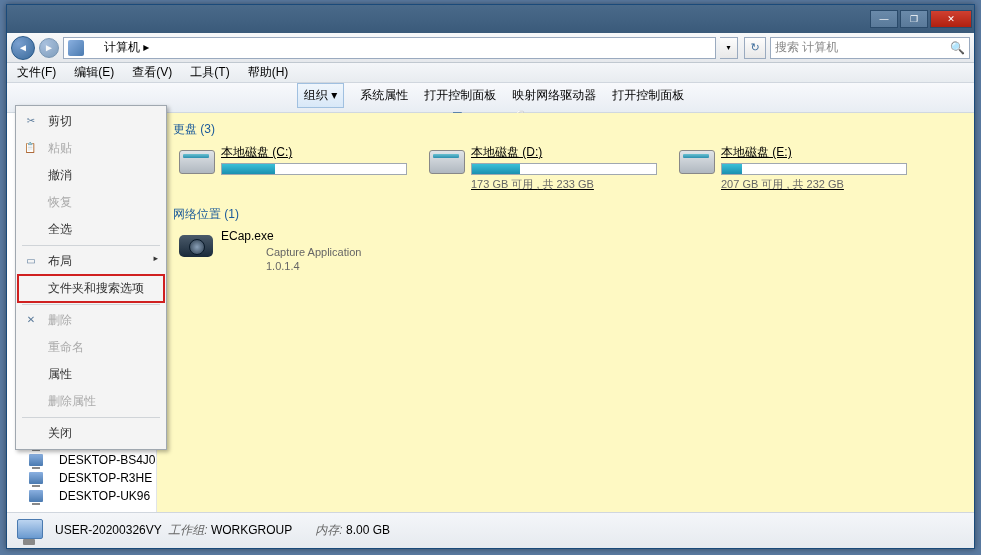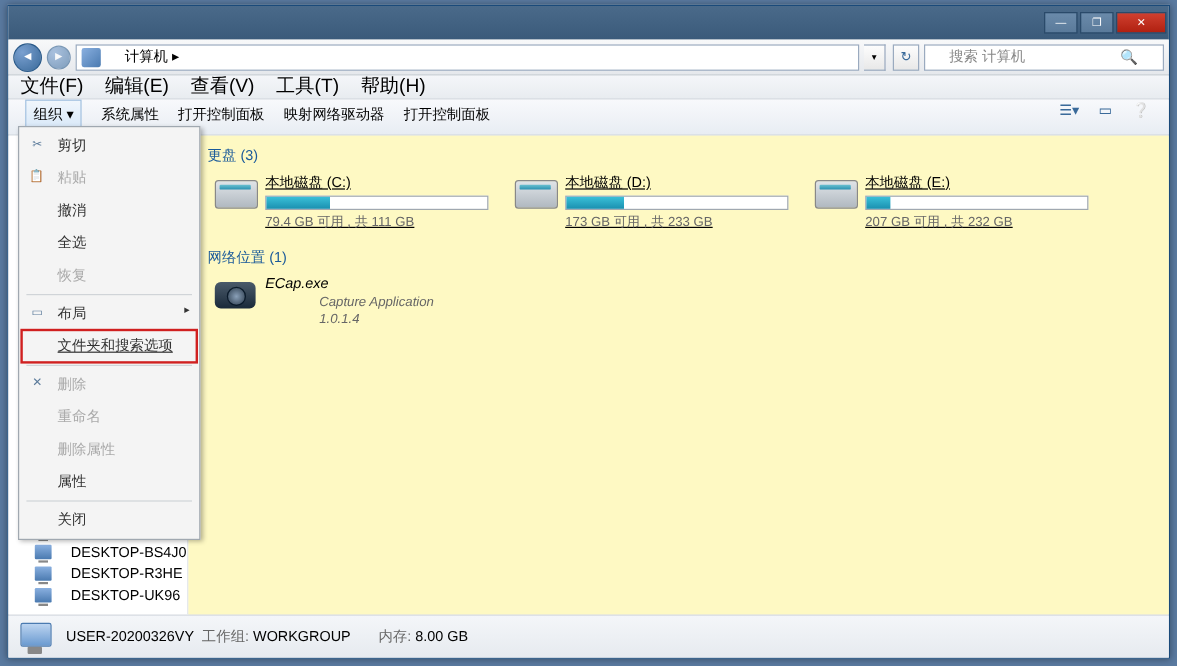--- a/index.html
+++ b/index.html
@@ -14,27 +14,27 @@
 .title-btn.max { background: linear-gradient(#6a8aaa,#5a7a9a); }
 .title-btn.close { background: linear-gradient(#d04030,#b02010); width: 42px; }
 
 .navbar { height: 30px; background: linear-gradient(#f8f9fa,#e5e8ec); display: flex; align-items: center; padding: 0 4px; gap: 4px; border-bottom: 1px solid #c0c8d0; }
 .nav-back, .nav-fwd { width: 24px; height: 24px; border-radius: 50%; background: radial-gradient(circle at 30% 30%, #7aa0d0, #3a6a9a); border: 1px solid #2a5a8a; display: flex; align-items: center; justify-content: center; color: #fff; font-size: 10px; }
 .nav-fwd { width: 20px; height: 20px; opacity: 0.6; }
 .addr-box { flex: 1; height: 22px; background: #fff; border: 1px solid #9aaabf; display: flex; align-items: center; padding: 0 4px; font-size: 12px; gap: 20px; }
 .addr-icon { width: 16px; height: 16px; background: linear-gradient(135deg,#8ab0e0,#4a7ab0); border-radius: 2px; }
 .addr-drop { width: 18px; height: 22px; border: 1px solid #9aaabf; border-left: none; background: linear-gradient(#fdfdfd,#e8e8e8); display: flex; align-items: center; justify-content: center; font-size: 8px; }
 .refresh-btn { width: 22px; height: 22px; border: 1px solid #9aaabf; background: linear-gradient(#fdfdfd,#e8e8e8); display: flex; align-items: center; justify-content: center; font-size: 11px; color: #3a6a9a; margin-left: 2px; }
-.search-box { width: 200px; height: 22px; background: #fff; border: 1px solid #9aaabf; display: flex; align-items: center; padding: 0 20px; font-size: 12px; color: #888; justify-content: space-between; }
+.search-box { width: 200px; height: 22px; background: #fff; border: 1px solid #9aaabf; display: flex; align-items: center; padding: 0 4px; font-size: 12px; color: #888; justify-content: space-between; }
 .search-glyph { color: #5a7a9a; }
 
-.menubar { height: 20px; background: linear-gradient(#f4f6f9,#e8ecf0); border-bottom: 1px solid #d0d6de; display: flex; align-items: center; font-size: 16px; padding-left: 6px; gap: 10px; }
+.menubar { height: 20px; background: linear-gradient(#f4f6f9,#e8ecf0); border-bottom: 1px solid #d0d6de; display: flex; align-items: center; font-size: 12px; padding-left: 6px; gap: 10px; }
 .menu-item { padding: 2px 4px; cursor: pointer; }
 
-.toolbar { height: 30px; background: linear-gradient(#f8f9fc,#e8edf3); border-bottom: 1px solid #d0d8e0; display: flex; align-items: flex-start; font-size: 12px; padding: 0 14px; justify-content: space-between; }
+.toolbar { height: 30px; background: linear-gradient(#f8f9fc,#e8edf3); border-bottom: 1px solid #d0d8e0; display: flex; align-items: center; font-size: 12px; padding: 0 2px; justify-content: space-between; flex-direction: column; }
 .tb-left { display: flex; align-items: center; gap: 16px; }
 .tb-org { display: flex; align-items: center; gap: 2px; padding: 3px 6px; border: 1px solid transparent; }
 .tb-org:hover, .tb-org.active { border: 1px solid #a0c0e0; background: linear-gradient(#f0f6fc,#d8e8f8); }
 .tb-right { display: flex; align-items: center; gap: 12px; }
 .tb-icon { width: 18px; height: 18px; display: flex; align-items: center; justify-content: center; font-size: 12px; color: #3a6a9a; }
 
 .body-area { display: flex; height: calc(100% - 28px - 30px - 20px - 30px - 36px); }
 .sidebar { width: 150px; background: #fff; border-right: 1px solid #e0e4e8; padding: 6px 0; overflow: hidden; }
 .side-item { display: flex; align-items: center; gap: 16px; padding: 2px 6px 2px 22px; font-size: 12px; white-space: nowrap; overflow: hidden; cursor: pointer; }
 .side-pc-icon { width: 14px; height: 12px; background: linear-gradient(#8ab0e0,#4a7ab0); border-radius: 1px; position: relative; flex-shrink: 0; }
@@ -50,37 +50,37 @@
 .drive-info { flex: 1; font-size: 12px; }
 .drive-name { margin-bottom: 2px; }
 .drive-bar { height: 12px; border: 1px solid #a0a8b0; background: #fff; margin-bottom: 2px; position: relative; }
 .drive-bar-fill { height: 100%; background: linear-gradient(#3ac0d8,#1a90b0); }
 .drive-text { color: #666; font-size: 11px; }
 
 .netloc { display: flex; gap: 6px; padding-left: 8px; }
 .cam-icon { width: 38px; height: 32px; position: relative; flex-shrink: 0; }
 .cam-icon::before { content: ""; position: absolute; left: 2px; top: 6px; width: 34px; height: 22px; background: linear-gradient(#4a5a6a,#1a2a3a); border-radius: 5px; }
 .cam-icon::after { content: ""; position: absolute; left: 12px; top: 10px; width: 14px; height: 14px; background: radial-gradient(circle,#8aa0b8,#2a3a4a); border-radius: 50%; border: 1px solid #0a1a2a; }
-.net-info { font-size: 12px; line-height: 1.3; font-style: italic; }
+.net-info { font-size: 12px; line-height: 1.3; }
 .net-sub { color: #666; font-size: 11px; margin-left: 45px; }
 
 .context-menu { position: absolute; left: 8px; top: 100px; width: 152px; background: #f4f4f4; border: 1px solid #a0a8b0; box-shadow: 2px 2px 4px rgba(0,0,0,0.3); font-size: 12px; z-index: 100; padding: 2px; }
 .cm-item { padding: 5px 8px 5px 30px; position: relative; color: #333; cursor: pointer; }
 .cm-item.disabled { color: #aaa; }
 .cm-sep { height: 1px; background: #d0d4d8; margin: 2px 4px; }
 .cm-item.arrow::after { content: "▸"; position: absolute; right: 6px; font-size: 9px; }
-.cm-item.highlighted { outline: 2px solid #d02020; outline-offset: -1px; text-decoration: underline; }
+.cm-item.highlighted { outline: 2px solid #d02020; outline-offset: -1px; }
 .cm-icon { position: absolute; left: 6px; top: 5px; width: 14px; height: 14px; display: flex; align-items: center; justify-content: center; font-size: 10px; color: #5a7a9a; }
 
 .statusbar { height: 36px; background: linear-gradient(#f4f6f9,#e6eaef); border-top: 1px solid #d0d6de; display: flex; align-items: center; padding: 0 8px; font-size: 12px; gap: 10px; }
 .status-icon { width: 30px; height: 28px; position: relative; }
 .status-icon::before { content: ""; position: absolute; left: 2px; top: 2px; width: 24px; height: 18px; background: linear-gradient(#bcd4f0,#6a9ad0); border: 1px solid #4a7ab0; border-radius: 2px; }
 .status-icon::after { content: ""; position: absolute; left: 8px; bottom: 0; width: 12px; height: 6px; background: #888; border-radius: 1px; }
 .status-text { line-height: 1.2; }
-.status-lbl { color: #666; }
+.status-lbl { color: #666; font-style: italic; }
 </style>
 </head>
 <body>
 
 <div class="window">
 
   <div class="titlebar">
     <div class="title-btns">
       <div class="title-btn min">—</div>
       <div class="title-btn max">❐</div>
@@ -161,21 +161,20 @@
     <div class="content">
       <div class="section-header">更盘 (3)</div>
       <div class="drives-row" id="drives-row">
           <div class="drive">
             <div class="drive-icon"></div>
     <div class="drive-info">
       <div class="drive-name">本地磁盘 (C:)</div>
       <div class="drive-bar">
                 <div class="drive-bar-fill" style="width:29%"></div>
               </div>
-      <div class="drive-text">79.4 GB 可用 , 共 111 GB</div>
     </div>
           </div>
           <div class="drive">
             <div class="drive-icon"></div>
     <div class="drive-info">
       <div class="drive-name">本地磁盘 (D:)</div>
       <div class="drive-bar">
                 <div class="drive-bar-fill" style="width:26%"></div>
               </div>
       <div class="drive-text">173 GB 可用 , 共 233 GB</div>
@@ -201,30 +200,30 @@
           <div class="net-sub">1.0.1.4</div>
         </div>
       </div>
     </div>
   </div>
 
   <div class="context-menu" id="ctx-menu">
       <div class="cm-item"><span class="cm-icon">✂</span><span>剪切</span></div>
       <div class="cm-item disabled"><span class="cm-icon">📋</span><span>粘贴</span></div>
       <div class="cm-item"><span>撤消</span></div>
+      <div class="cm-item disabled"><span>恢复</span></div>
       <div class="cm-item"><span>全选</span></div>
-      <div class="cm-item disabled"><span>恢复</span></div>
       <div class="cm-sep"></div>
       <div class="cm-item arrow"><span class="cm-icon">▭</span><span>布局</span></div>
       <div class="cm-item highlighted"><span>文件夹和搜索选项</span></div>
       <div class="cm-sep"></div>
       <div class="cm-item disabled"><span class="cm-icon">✕</span><span>删除</span></div>
       <div class="cm-item disabled"><span>重命名</span></div>
+      <div class="cm-item"><span>属性</span></div>
       <div class="cm-item disabled"><span>删除属性</span></div>
-      <div class="cm-item"><span>属性</span></div>
       <div class="cm-sep"></div>
       <div class="cm-item"><span>关闭</span></div>
     </div>
 
   <div class="statusbar">
     <div class="status-icon"></div>
     <div class="status-text">
       <div>
         <span>USER-20200326VY</span>
         &nbsp;<span class="status-lbl">工作组:</span>

